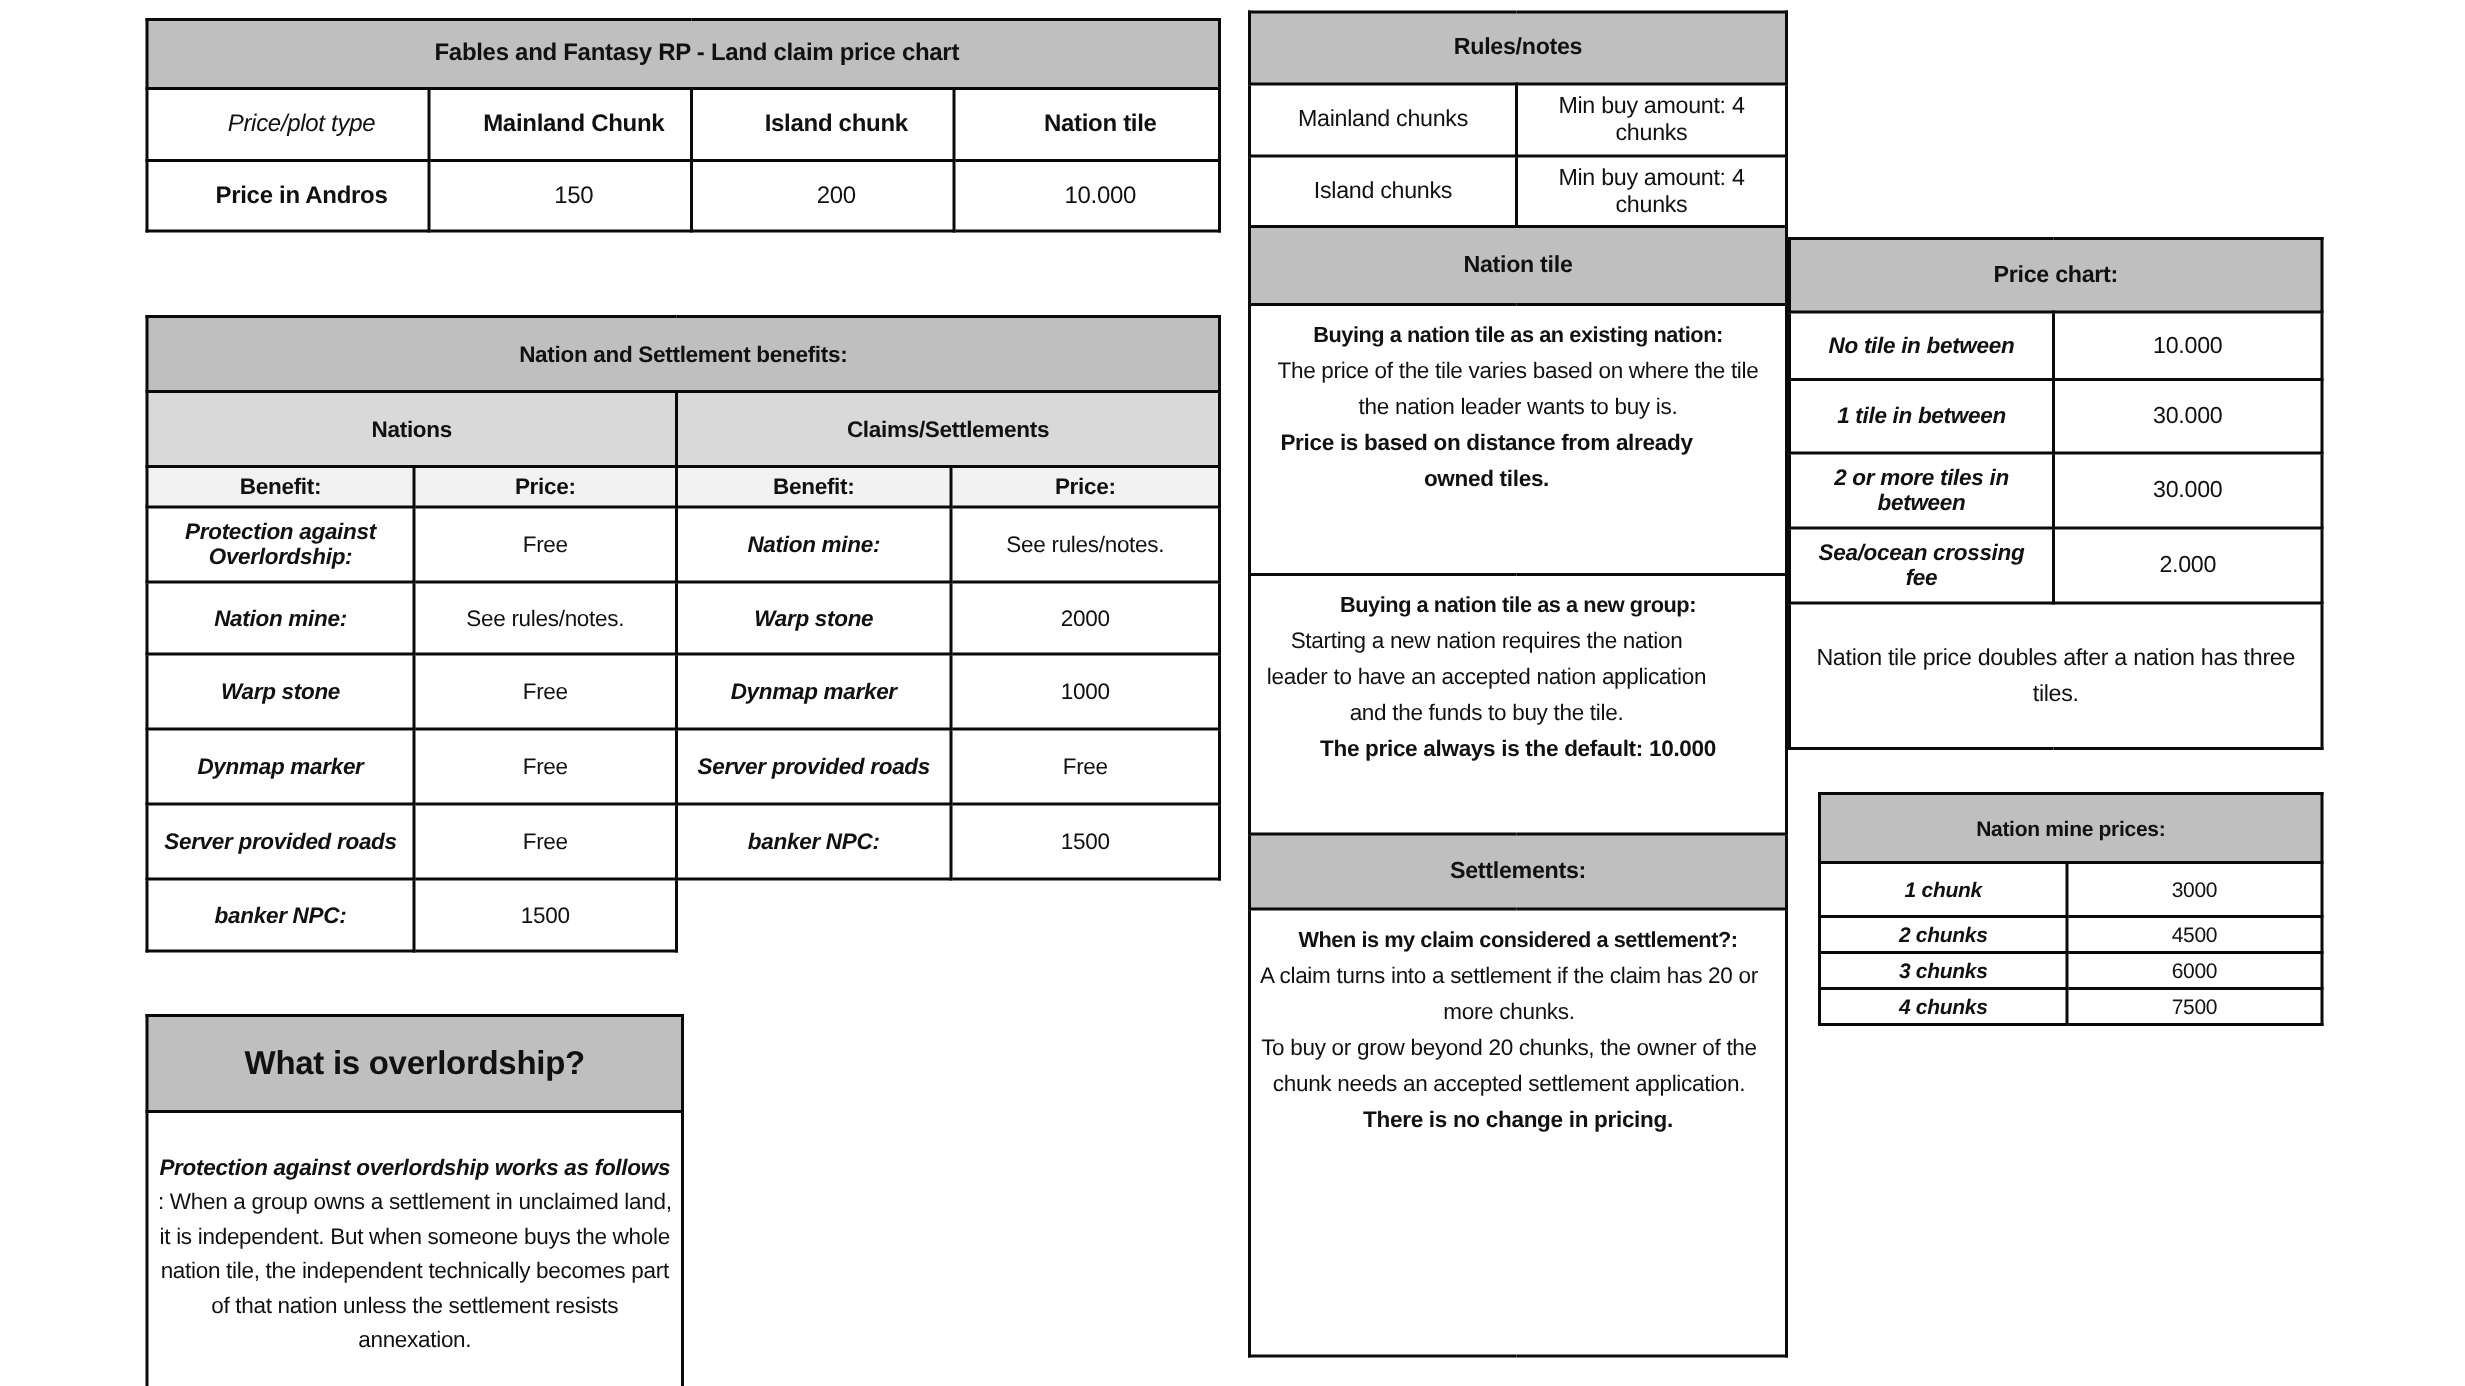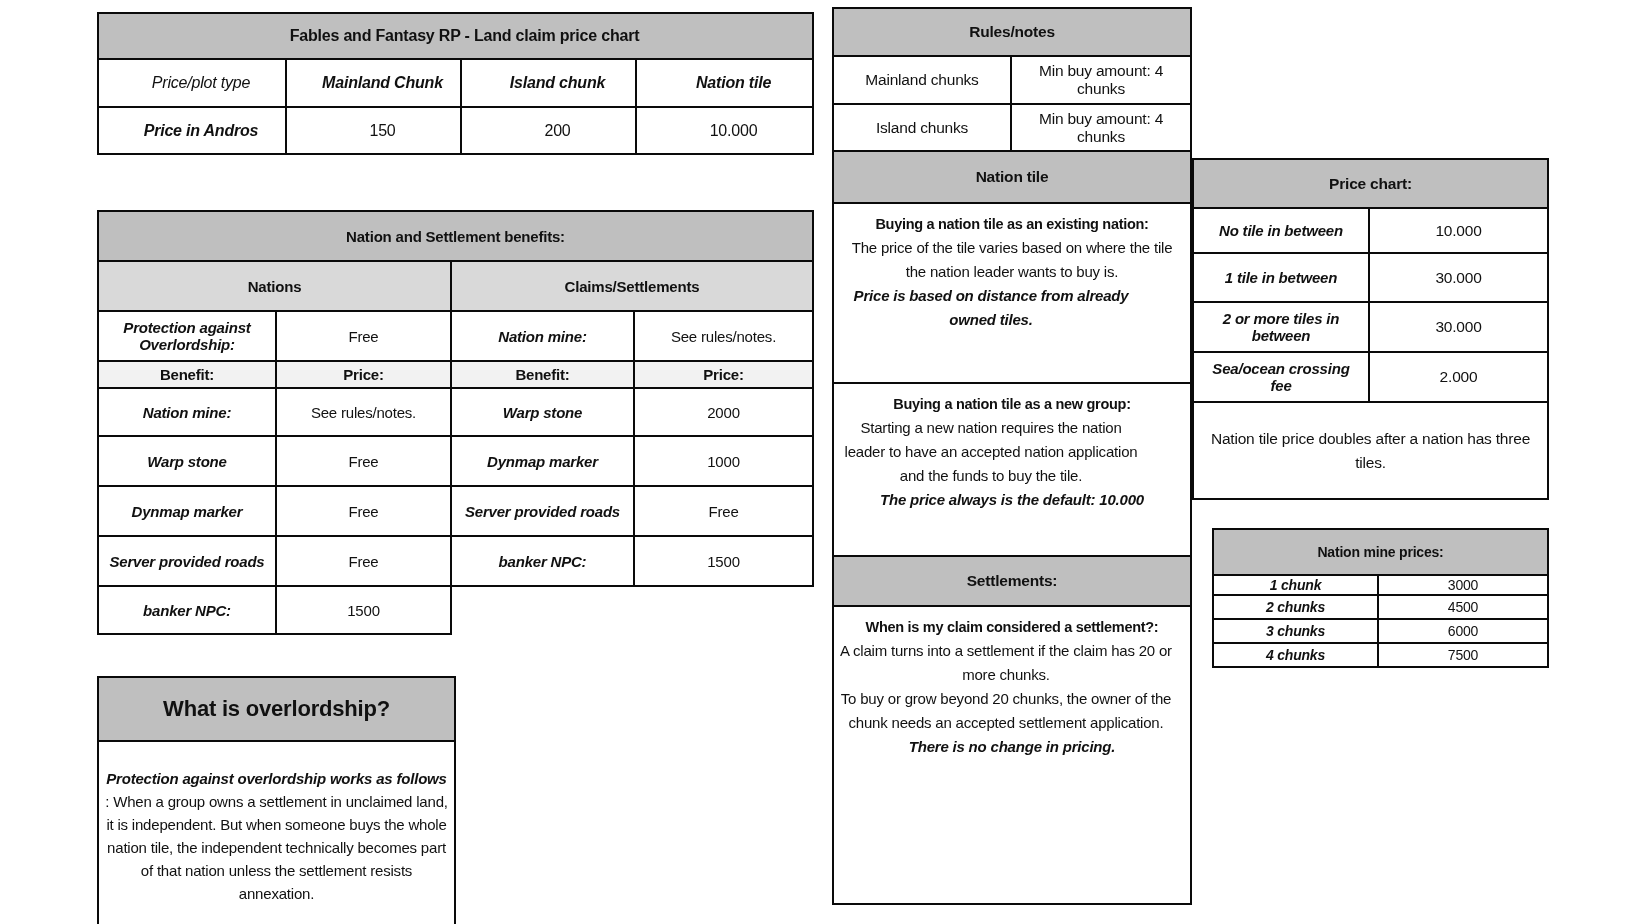--- a/index.html
+++ b/index.html
@@ -13,21 +13,21 @@
     background:var(--paper);color:var(--ink);
     font-family:"Liberation Sans", sans-serif;
     letter-spacing:-0.2px;
   }
   .abs{position:absolute;}
   table{border-collapse:collapse;table-layout:fixed;}
   td{border:2px solid var(--line);text-align:center;vertical-align:middle;padding:2px 6px;font-size:15px;}
   .hdr{background:var(--hdr);font-weight:bold;}
   .sub{background:var(--sub);font-weight:bold;font-size:19px;}
   .colhead{background:var(--colhead);font-weight:bold;font-size:14px;padding:1px 4px;}
-  .b{font-weight:bold;font-style:italic;}
+  .b{font-weight:bold;}
   .i{font-style:italic;}
   .bi{font-weight:bold;font-style:italic;}
   .vtop{vertical-align:top;padding-top:8px;}
   .ghost{border:none;background:transparent;}
   
   .land-title{font-size:24px;}
   .land td{font-size:16px;padding-left:24px;}
   
   .ben-title{font-size:22px;}
   .ben td{font-size:15px;}
@@ -92,31 +92,31 @@
       <col style="width:179px">
     </colgroup>
   <tbody>
       <tr style="height:50px">
     <td colspan="4" class="hdr ben-title">Nation and Settlement benefits:</td>
   </tr>
   <tr style="height:50px">
     <td colspan="2" class="sub">Nations</td>
     <td colspan="2" class="sub">Claims/Settlements</td>
   </tr>
-  <tr style="height:50px">
-    <td class="bi">Protection against Overlordship:</td>
-    <td>Free</td>
-    <td class="bi">Nation mine:</td>
-    <td>See rules/notes.</td>
-  </tr>
   <tr style="height:27px">
     <td class="colhead">Benefit:</td>
     <td class="colhead">Price:</td>
     <td class="colhead">Benefit:</td>
     <td class="colhead">Price:</td>
+  </tr>
+  <tr style="height:50px">
+    <td class="bi">Protection against Overlordship:</td>
+    <td>Free</td>
+    <td class="bi">Nation mine:</td>
+    <td>See rules/notes.</td>
   </tr>
   <tr style="height:48px">
     <td class="bi">Nation mine:</td>
     <td>See rules/notes.</td>
     <td class="bi">Warp stone</td>
     <td>2000</td>
   </tr>
   <tr style="height:50px">
     <td class="bi">Warp stone</td>
     <td>Free</td>
@@ -242,21 +242,21 @@
 
 <table class="abs nm" style="left:1212px;top:528px;width:335px;">
   <colgroup>
       <col style="width:165px">
       <col style="width:170px">
     </colgroup>
   <tbody>
       <tr style="height:46px">
     <td colspan="2" class="hdr nm-title">Nation mine prices:</td>
   </tr>
-  <tr style="height:20px">
+  <tr style="height:36px">
     <td class="bi">1 chunk</td>
     <td>3000</td>
   </tr>
   <tr style="height:24px">
     <td class="bi">2 chunks</td>
     <td>4500</td>
   </tr>
   <tr style="height:24px">
     <td class="bi">3 chunks</td>
     <td>6000</td>

